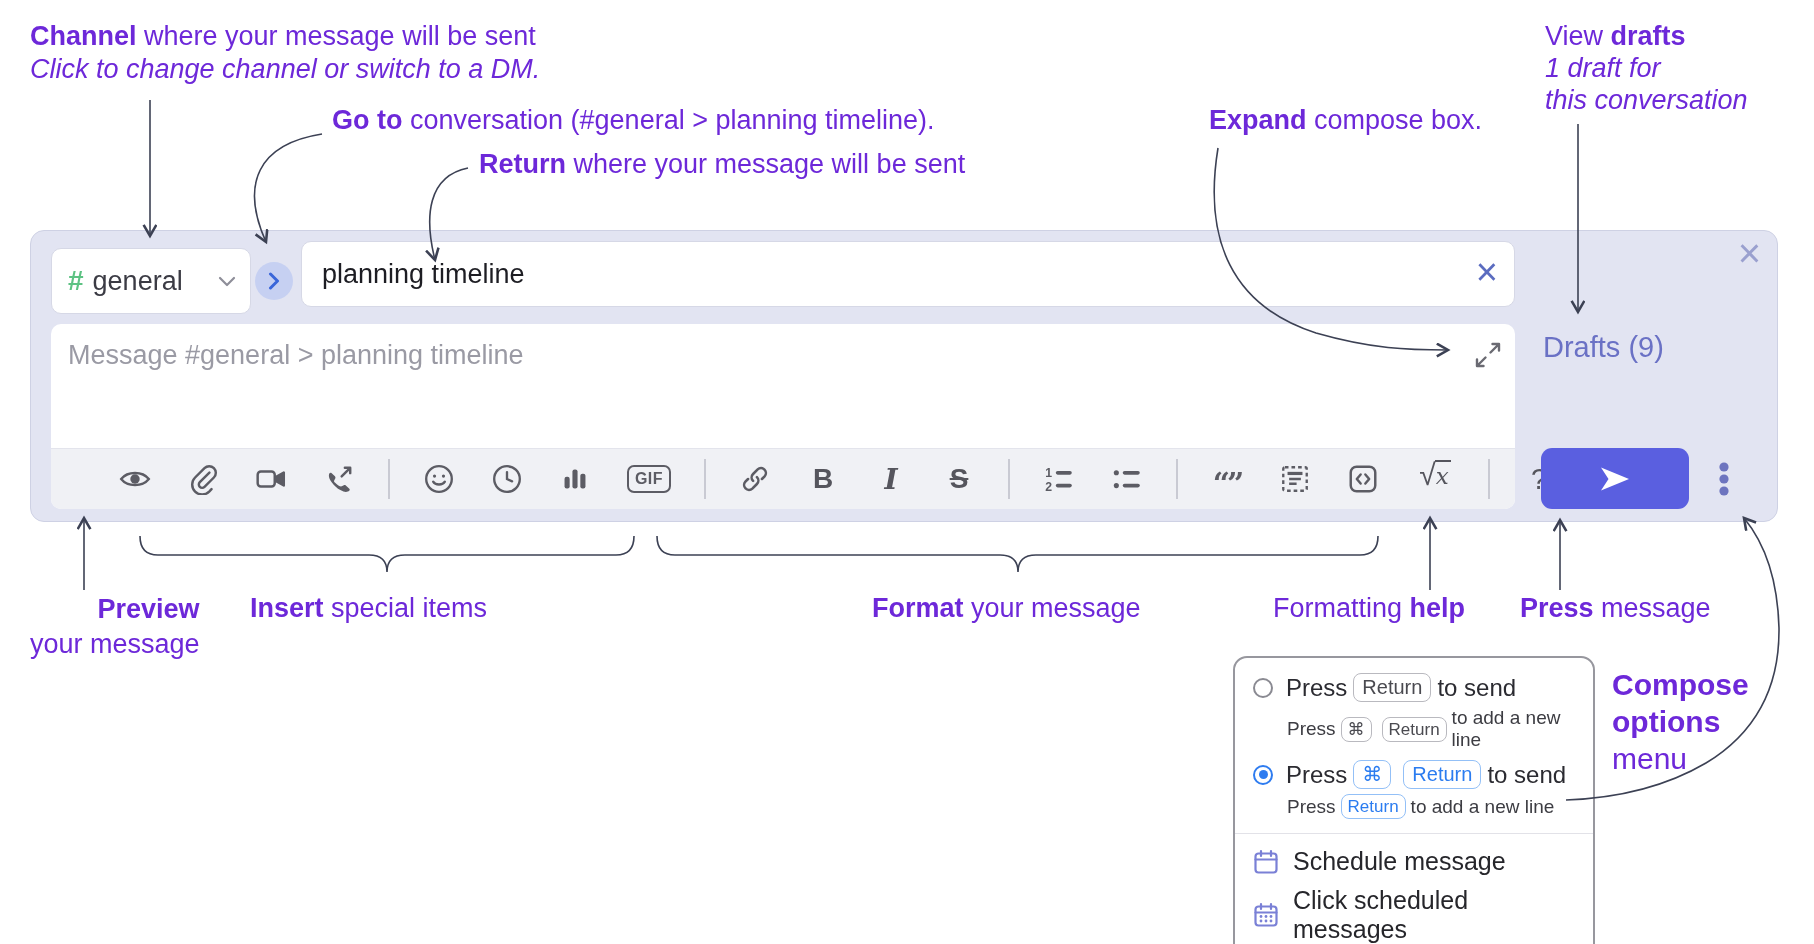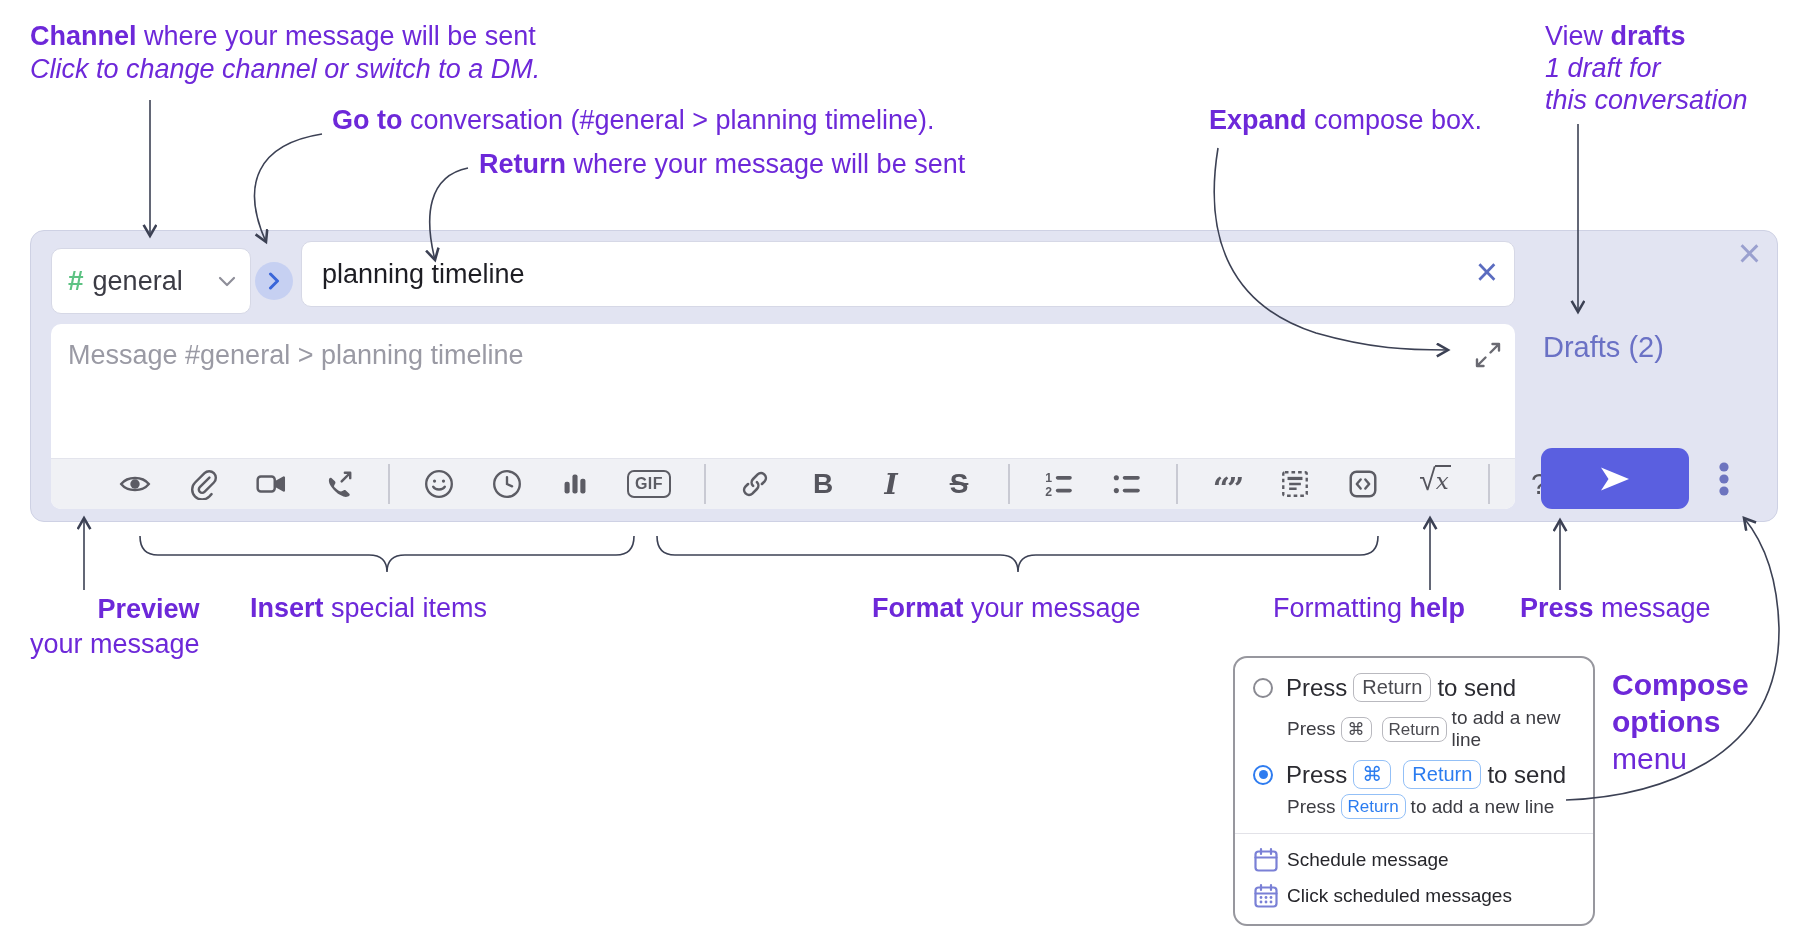--- a/index.html
+++ b/index.html
@@ -26,21 +26,21 @@
   .topic-box input{border:none;outline:none;flex:1;font-size:27px;color:#1d1d23;
                    padding:0 0 0 20px;font-family:inherit;background:transparent;}
   .clear-x{font-size:38px;line-height:38px;color:#5b6cc0;padding:0 16px 4px 8px;cursor:pointer;}
   .msg-panel{position:absolute;left:20px;top:93px;width:1464px;height:185px;background:#fff;
              border-radius:10px;box-sizing:border-box;}
   .msg-panel textarea{position:absolute;left:0;top:0;width:100%;height:122px;border:none;outline:none;
              resize:none;font-family:inherit;font-size:27px;color:#7f1d1d;box-sizing:border-box;
              padding:16px 60px 0 17px;background:transparent;}
   .msg-panel textarea::placeholder{color:#9a9aa4;}
   .expand-ic{position:absolute;right:14px;top:18px;width:26px;height:26px;}
-  .fmt-bar{position:absolute;left:0;bottom:0;width:100%;height:51px;background:#f0f1f5;
+  .fmt-bar{position:absolute;left:0;bottom:0;width:100%;height:61px;background:#f0f1f5;
            border-top:1px solid #e3e4ec;border-radius:0 0 10px 10px;box-sizing:border-box;
            display:flex;align-items:center;padding-left:65px;gap:30px;}
   .tb{width:38px;height:38px;display:flex;align-items:center;justify-content:center;
       color:#5c5c64;flex:0 0 auto;cursor:pointer;}
   .tb-div{width:2px;height:40px;background:#c9cad3;flex:0 0 auto;}
   .tb-text{font-size:28px;font-weight:bold;color:#55555d;}
   .tb-italic{font-family:"DejaVu Serif",serif;font-style:italic;font-weight:bold;font-size:28px;}
   .tb-strike{text-decoration:line-through;}
   .gif-box{border:2.5px solid #5c5c64;border-radius:7px;padding:3px 6px;font-size:16px;
            font-weight:bold;color:#5c5c64;letter-spacing:0.5px;}
@@ -63,21 +63,21 @@
   .radio{width:20px;height:20px;border-radius:50%;border:2px solid #8a8a92;box-sizing:border-box;
          margin-right:13px;flex:0 0 auto;position:relative;}
   .radio.sel{border-color:#2e7cf0;}
   .radio.sel::after{content:"";position:absolute;left:3.5px;top:3.5px;width:9px;height:9px;
          border-radius:50%;background:#2e7cf0;}
   .kbd{border:1.5px solid #b9b9bf;border-radius:8px;background:#fff;color:#4a4a50;
        padding:0 8px;margin:0 6px;font-size:20px;line-height:27px;display:inline-block;}
   .msub .kbd{font-size:17px;line-height:23px;padding:0 6px;margin:0 5px;}
   .kbd.blue{border-color:#93c0f7;color:#2b7cf0;}
   .mdiv{height:1px;background:#e2e2e8;margin:8px 0;}
-  .mitem{display:flex;align-items:center;gap:8px;padding:5px 18px;font-size:19px;color:#26262b;cursor:pointer;}
+  .mitem{display:flex;align-items:center;gap:14px;padding:5px 18px;font-size:25px;color:#26262b;cursor:pointer;}
   .mi-ic{width:26px;height:26px;flex:0 0 auto;}
   
   .overlay{position:absolute;left:0;top:0;pointer-events:none;z-index:6;}
 </style>
 </head>
 <body>
 
 <div class="stage">
 
   <div class="note" style="left:30px;top:20px;">
@@ -248,21 +248,21 @@
         </span>
         <span class="tb sqrt-wrap" style="width:46px;">
           <span class="sqrt-sign">√</span>
           <span class="sqrt-x">x</span>
         </span>
         <span class="tb-div"></span>
         <span class="tb help-q">?</span>
       </div>
     </div>
 
-    <span class="drafts-link">Drafts (2)</span>
+    <span class="drafts-link">Drafts (9)</span>
 
     <button class="send-btn">
       <svg width="34" height="26" viewBox="0 0 34 26">
         <path d="M3 1.5 L31 13 L3 24.5 L10.5 13 Z" fill="#ffffff"></path>
       </svg>
     </button>
 
     <svg class="dots3" viewBox="0 0 28 36">
       <g fill="#6d74bf">
           <circle cx="14" cy="6" r="4.6"></circle>

